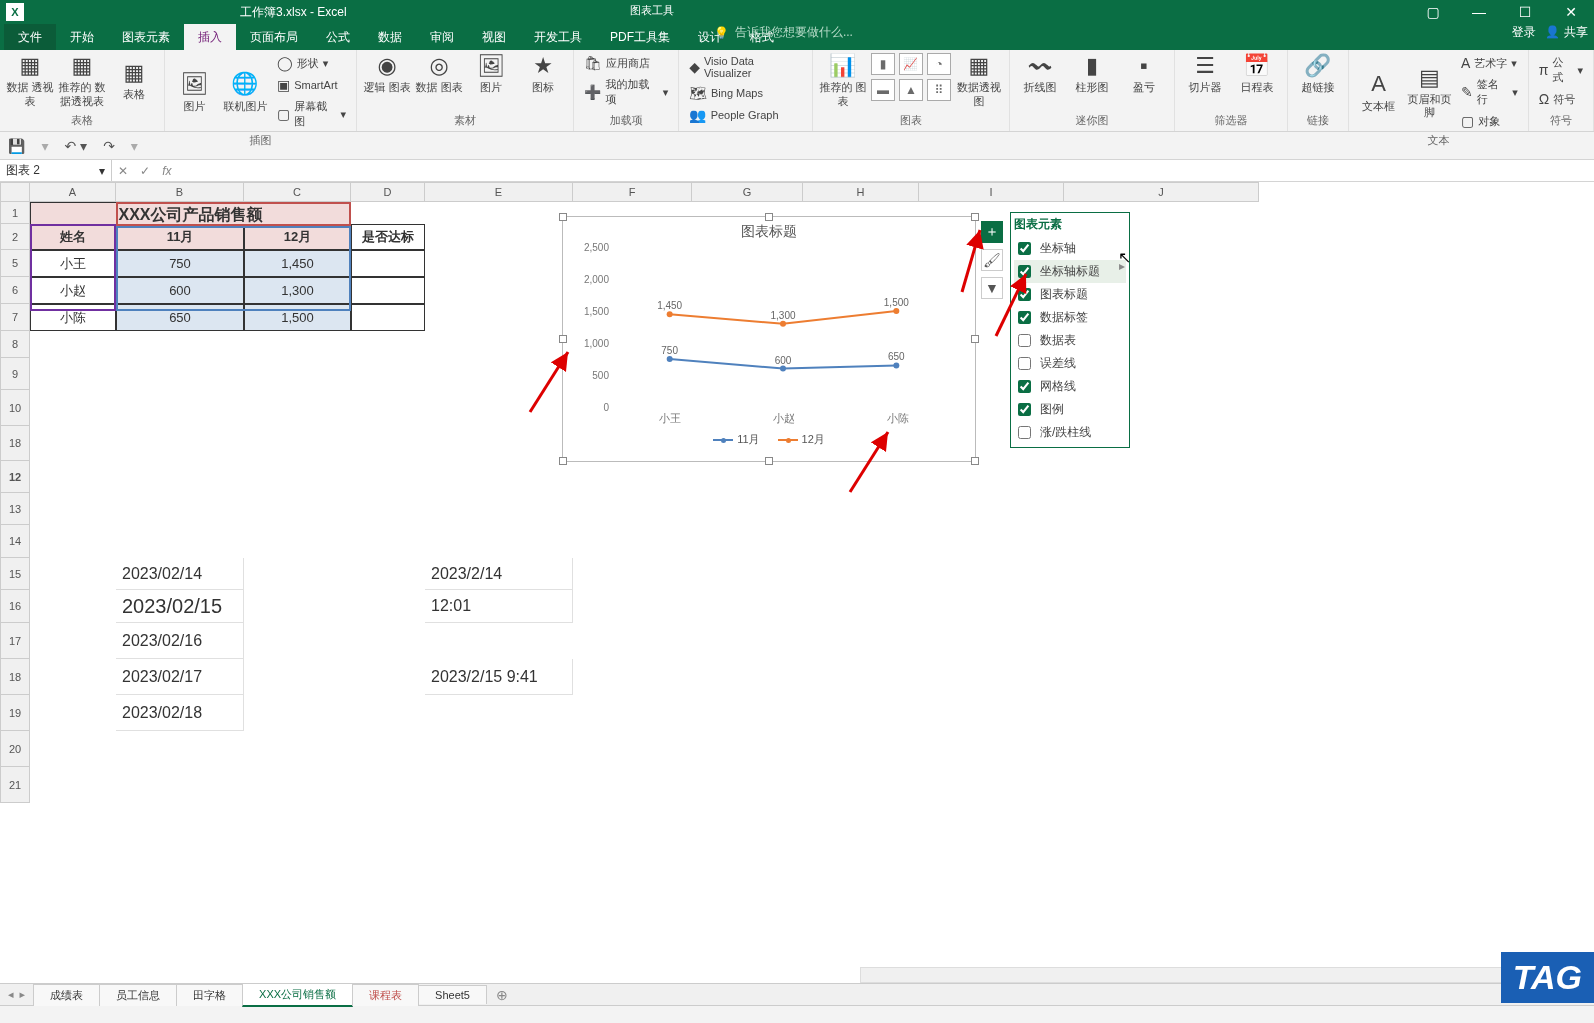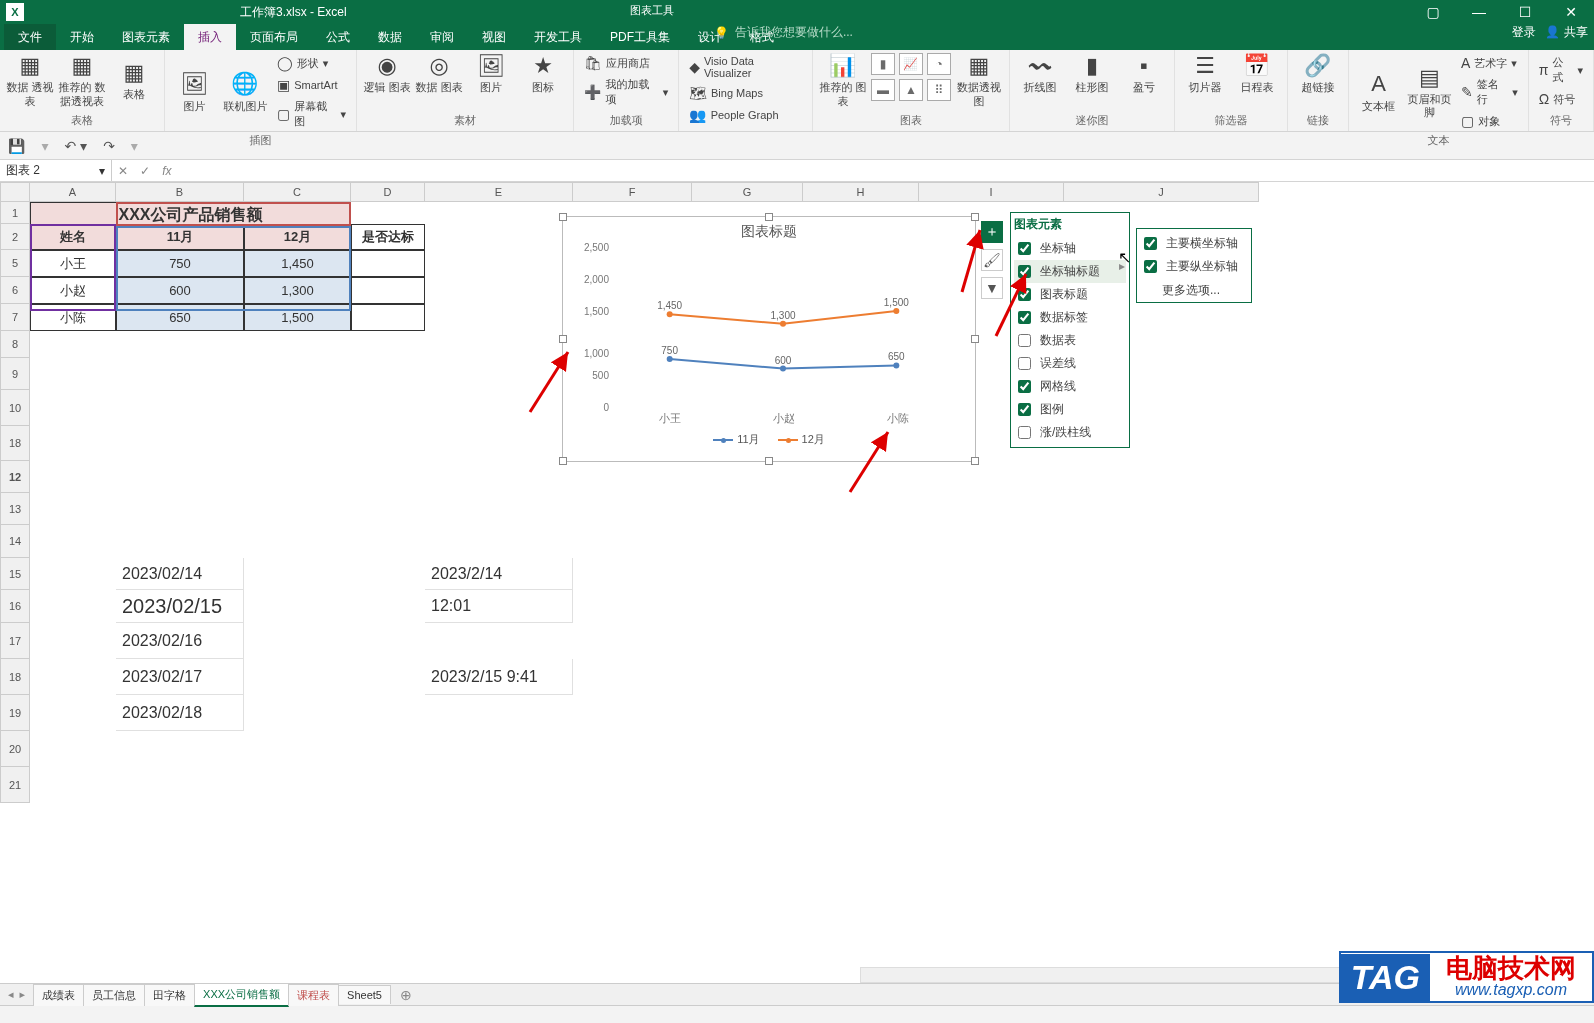--- a/index.html
+++ b/index.html
@@ -61,21 +61,21 @@
   .datalabel{position:absolute;font-size:10px;color:#666;transform:translate(-50%,-14px)}
   .sel-rect{position:absolute;border:2px solid #0a6e44;pointer-events:none}
   
   .popup{position:absolute;background:#fff;border:1px solid #0a6e44;font-size:12px;padding:3px}
   .popup .ptitle{color:#0a6e44;font-weight:bold;margin-bottom:4px}
   .popup label{display:flex;align-items:center;gap:6px;padding:2px 0;color:#444}
   .popup input[type=checkbox]{accent-color:#0a6e44}
   .arrow{position:absolute;pointer-events:none}
   .sheet-tabs{height:22px;border-top:1px solid #ccc;display:flex;align-items:center;background:#f0f0f0;font-size:11px}
   .sheet-tabs .nav{display:flex;gap:6px;padding:0 8px;color:#888}
-  .sheet-tabs .st{padding:3px 8px;border:1px solid #ccc;border-bottom:none;background:#f8f8f8;margin-right:-1px}
+  .sheet-tabs .st{padding:3px 16px;border:1px solid #ccc;border-bottom:none;background:#f8f8f8;margin-right:-1px}
   .sheet-tabs .st.active{background:#fff;color:#0a6e44;border-bottom:2px solid #0a6e44}
   .sheet-tabs .st.hl{color:#c0504d}
   .sheet-tabs .plus{padding:0 10px;color:#888;font-size:14px}
   .statusbar{height:18px;background:#f3f3f3;border-top:1px solid #ccc;font-size:11px;color:#666;display:flex;align-items:center;padding:0 8px;justify-content:space-between}
   .tag-watermark{position:absolute;right:0;bottom:20px;display:flex;align-items:flex-end;background:#fff;border:2px solid #1a5fb4}
   .tag-watermark .tg{background:#1a5fb4;color:#fff;font-weight:900;font-size:34px;padding:4px 10px;font-style:italic}
   .tag-watermark .txt{color:#d00;font-weight:bold;font-size:26px;padding:0 10px;line-height:1}
   .tag-watermark .url{color:#1a5fb4;font-style:italic;font-size:16px}
   .scrollbar-h{position:absolute;bottom:0;left:830px;right:14px;height:16px;background:#f0f0f0;border:1px solid #ddd}
   .cursor{position:absolute;font-size:16px;color:#000;pointer-events:none}
@@ -404,21 +404,21 @@
         <div class="handle" style="right:-4px;bottom:-4px"></div>
       <div class="sidebtns">
         <div class="active">＋</div>
         <div>🖌</div>
         <div>▼</div>
       </div>
       <div class="chart-title">图表标题</div>
       <div class="plot" id="plot">
           <div class="ytick" style="top: 160px;">0</div>
           <div class="ytick" style="top: 128px;">500</div>
-          <div class="ytick" style="top: 96px; margin-top: 10px;">1,000</div>
+          <div class="ytick" style="top: 96px;">1,000</div>
           <div class="ytick" style="top: 64px;">1,500</div>
           <div class="ytick" style="top: 32px;">2,000</div>
           <div class="ytick" style="top: 0px;">2,500</div>
           <svg width="340" height="160">
             <path d="M56.666666666666664,112 L170,121.6 L283.3333333333333,118.4 " stroke="#4f81bd" fill="none" stroke-width="2"></path>
             <circle cx="56.666666666666664" cy="112" r="3" fill="#4f81bd"></circle>
             <circle cx="170" cy="121.6" r="3" fill="#4f81bd"></circle>
             <circle cx="283.3333333333333" cy="118.4" r="3" fill="#4f81bd"></circle>
             <path d="M56.666666666666664,67.2 L170,76.8 L283.3333333333333,64 " stroke="#ed7d31" fill="none" stroke-width="2"></path>
             <circle cx="56.666666666666664" cy="67.2" r="3" fill="#ed7d31"></circle>
@@ -479,33 +479,20 @@
             <span>图例</span>
           </label>
           <label>
             <input type="checkbox" style="">
             <span>涨/跌柱线</span>
           </label>
         </div>
       <span style="position:absolute;right:4px;top:46px;color:#888">▸</span>
     </div>
 
-    <div class="popup" style="left:1106px;top:46px;width:116px">
-      <div id="submenu">
-          <label>
-            <input type="checkbox" checked="" style="">
-            <span>主要横坐标轴</span>
-          </label>
-          <label>
-            <input type="checkbox" checked="" style="">
-            <span>主要纵坐标轴</span>
-          </label>
-        </div>
-      <div style="padding:4px 0 0 22px;color:#444">更多选项...</div>
-    </div>
 
     <svg class="arrow" style="left:490px;top:160px" width="60" height="80">
         <defs>
           <marker id="ah1" markerWidth="8" markerHeight="8" refX="6" refY="3" orient="auto">
             <path d="M0,0 L6,3 L0,6 Z" fill="#d00"></path>
           </marker>
         </defs>
         <line x1="10" y1="70" x2="48" y2="10" stroke="#d00" stroke-width="3" marker-end="url(#ah1)"></line>
       </svg>
     <svg class="arrow" style="left:810px;top:240px" width="60" height="80">
@@ -534,17 +521,13 @@
   <div class="st active">XXX公司销售额</div>
   <div class="st hl">课程表</div>
   <div class="st">Sheet5</div>
   <div class="plus">⊕</div>
 </div>
 
 <div class="statusbar"></div>
 
 <div class="tag-watermark">
   <div class="tg">TAG</div>
-  <div style="display:flex;flex-direction:column;align-items:center;padding:2px 6px">
-    <div class="txt">电脑技术网</div>
-    <div class="url">www.tagxp.com</div>
-  </div>
 </div>
 
 </body></html>

